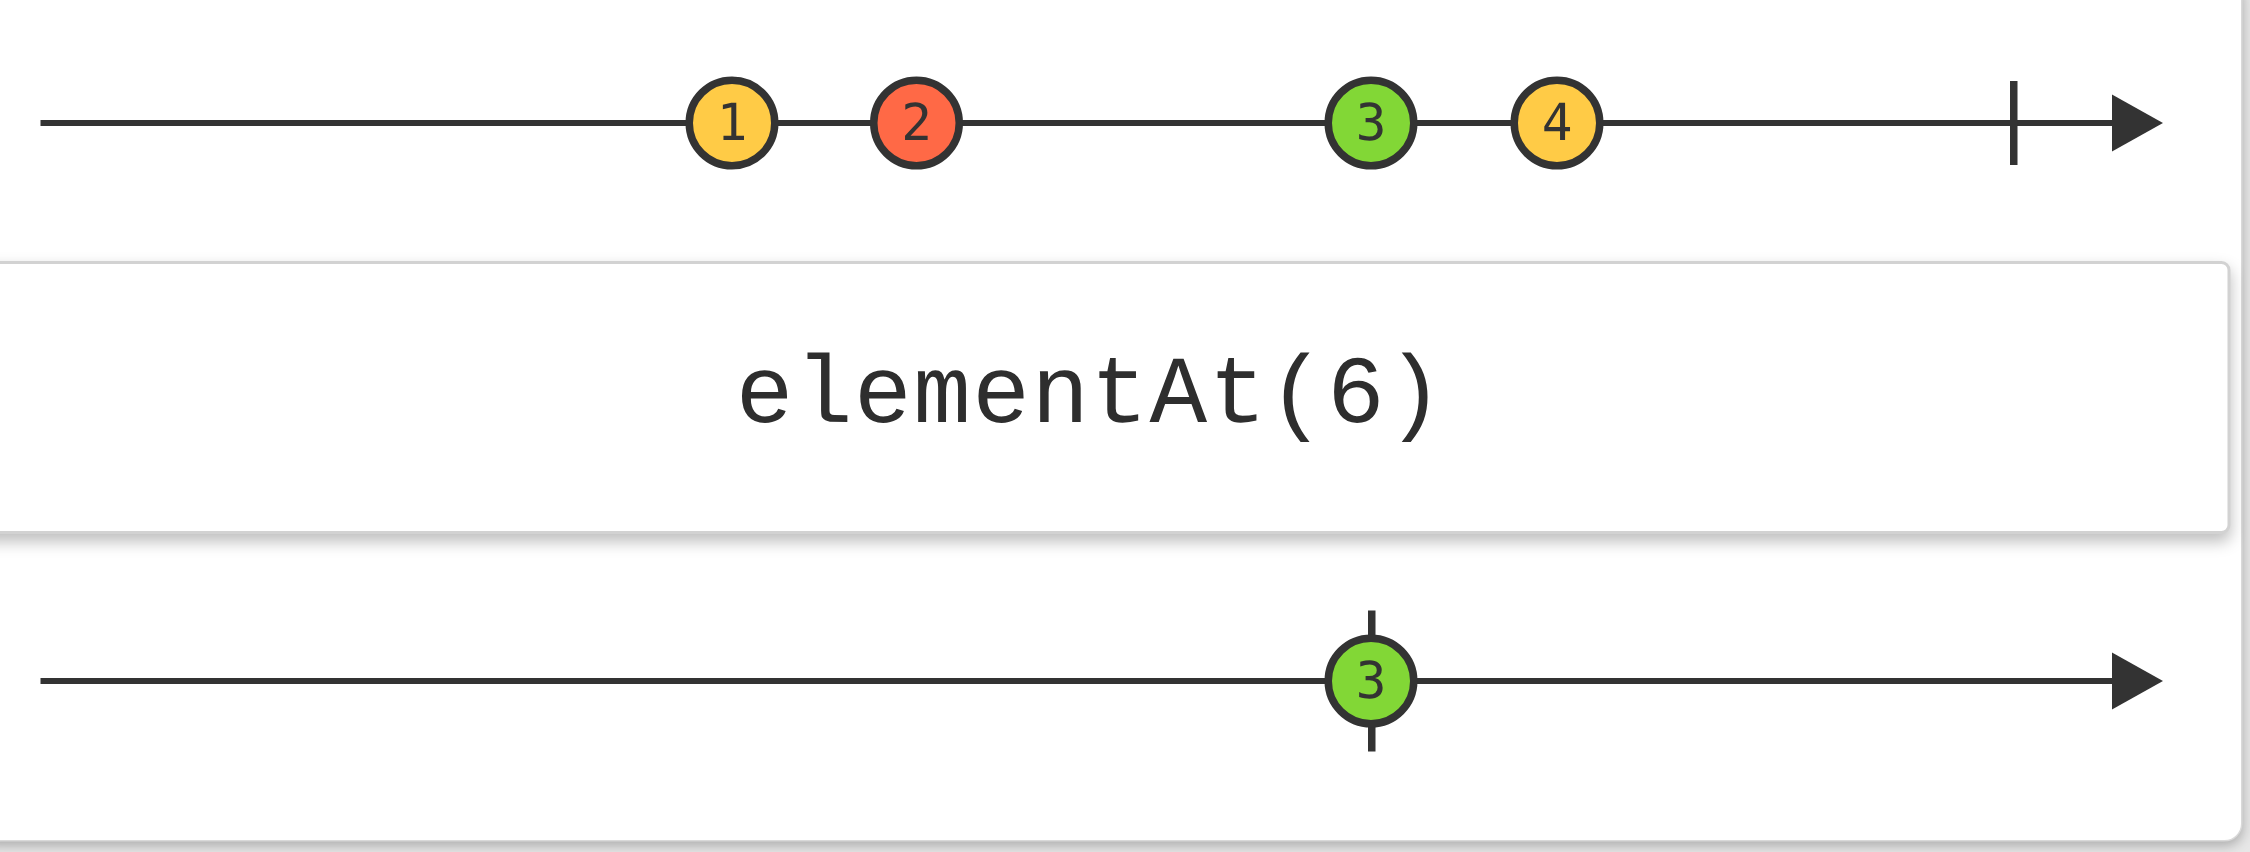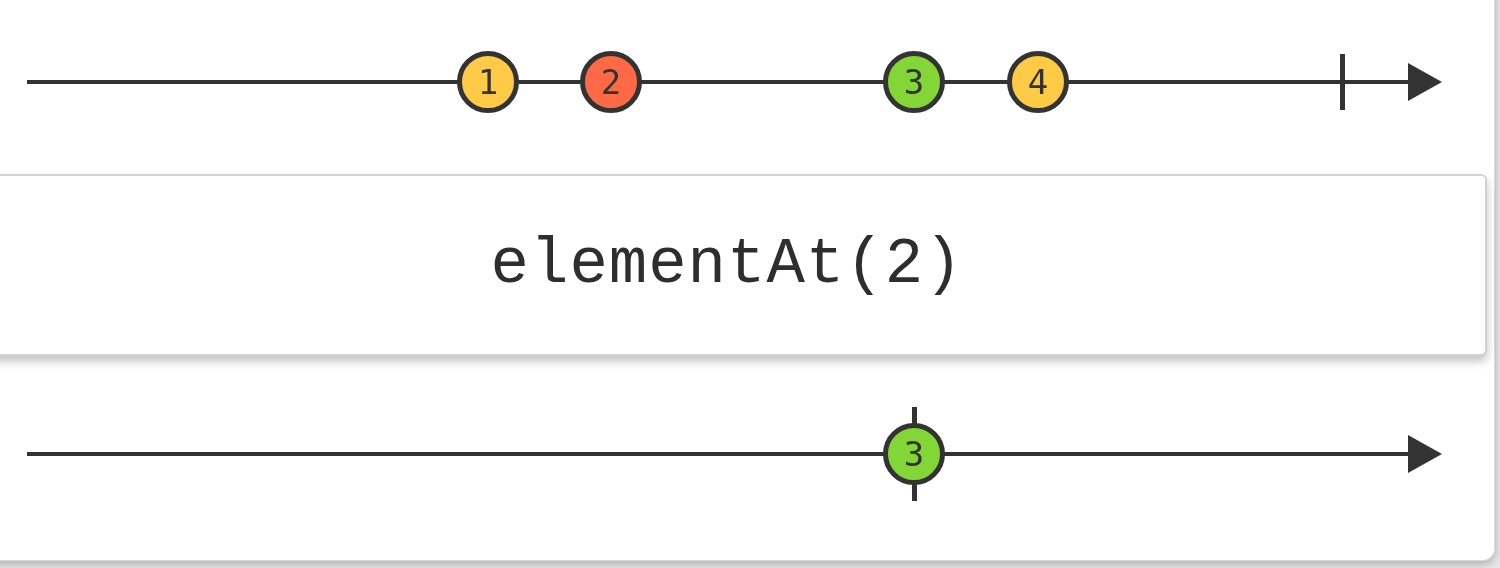--- a/index.html
+++ b/index.html
@@ -108,21 +108,21 @@
     <div class="t-line"></div>
     <div class="t-arrow"></div>
   <div class="t-tick" style="left: 1312.5px;"></div>
       <div class="marble" style="left: 430px; background: rgb(255, 203, 70); color: rgb(51, 51, 51);">1</div>
       <div class="marble" style="left: 553px; background: rgb(255, 105, 70); color: rgb(51, 51, 51);">2</div>
       <div class="marble" style="left: 856px; background: rgb(130, 215, 54); color: rgb(51, 51, 51);">3</div>
       <div class="marble" style="left: 980px; background: rgb(255, 203, 70); color: rgb(51, 51, 51);">4</div>
     </div>
 
   <div class="op-box">
-    <div class="op-label">elementAt(2)</div>
+    <div class="op-label">elementAt(6)</div>
   </div>
 
   <div class="timeline" style="top: 420px;">
     <div class="t-line"></div>
     <div class="t-arrow"></div>
   <div class="t-tick tall" style="left: 884.5px;"></div>
       <div class="marble" style="left: 856px; background: rgb(130, 215, 54); color: rgb(51, 51, 51);">3</div>
     </div>
 
 </div>

